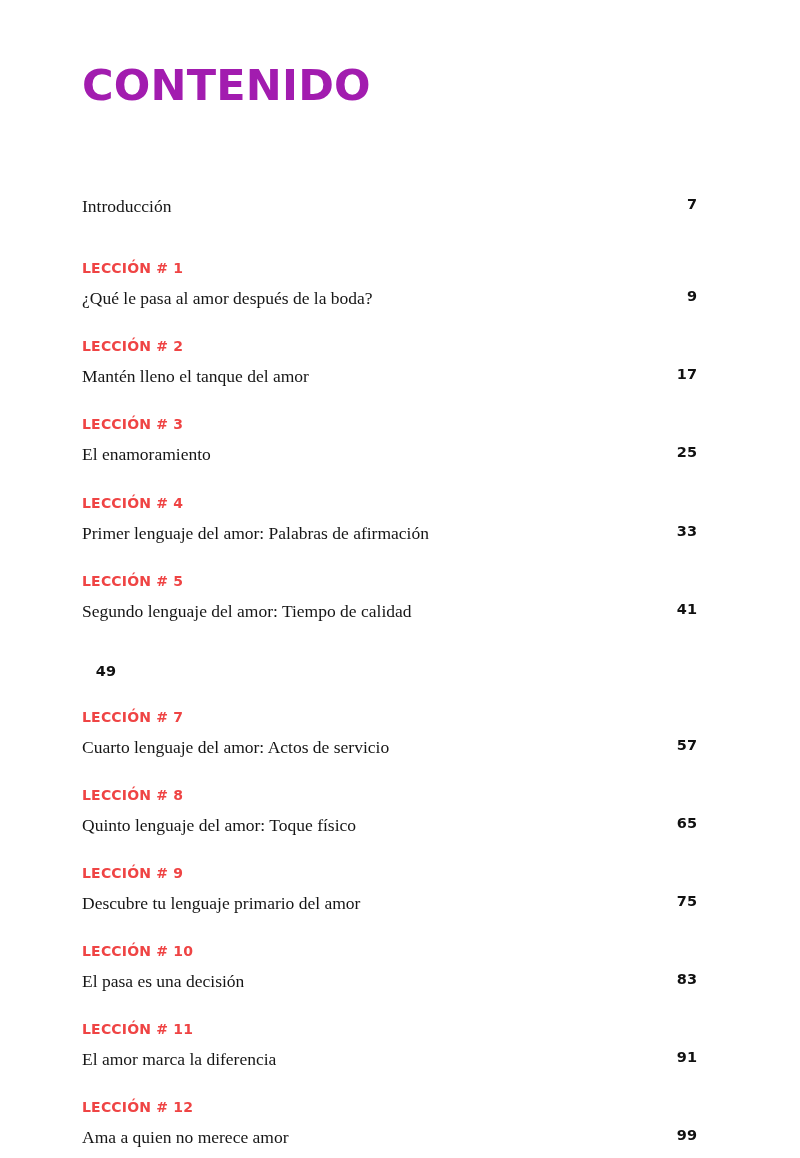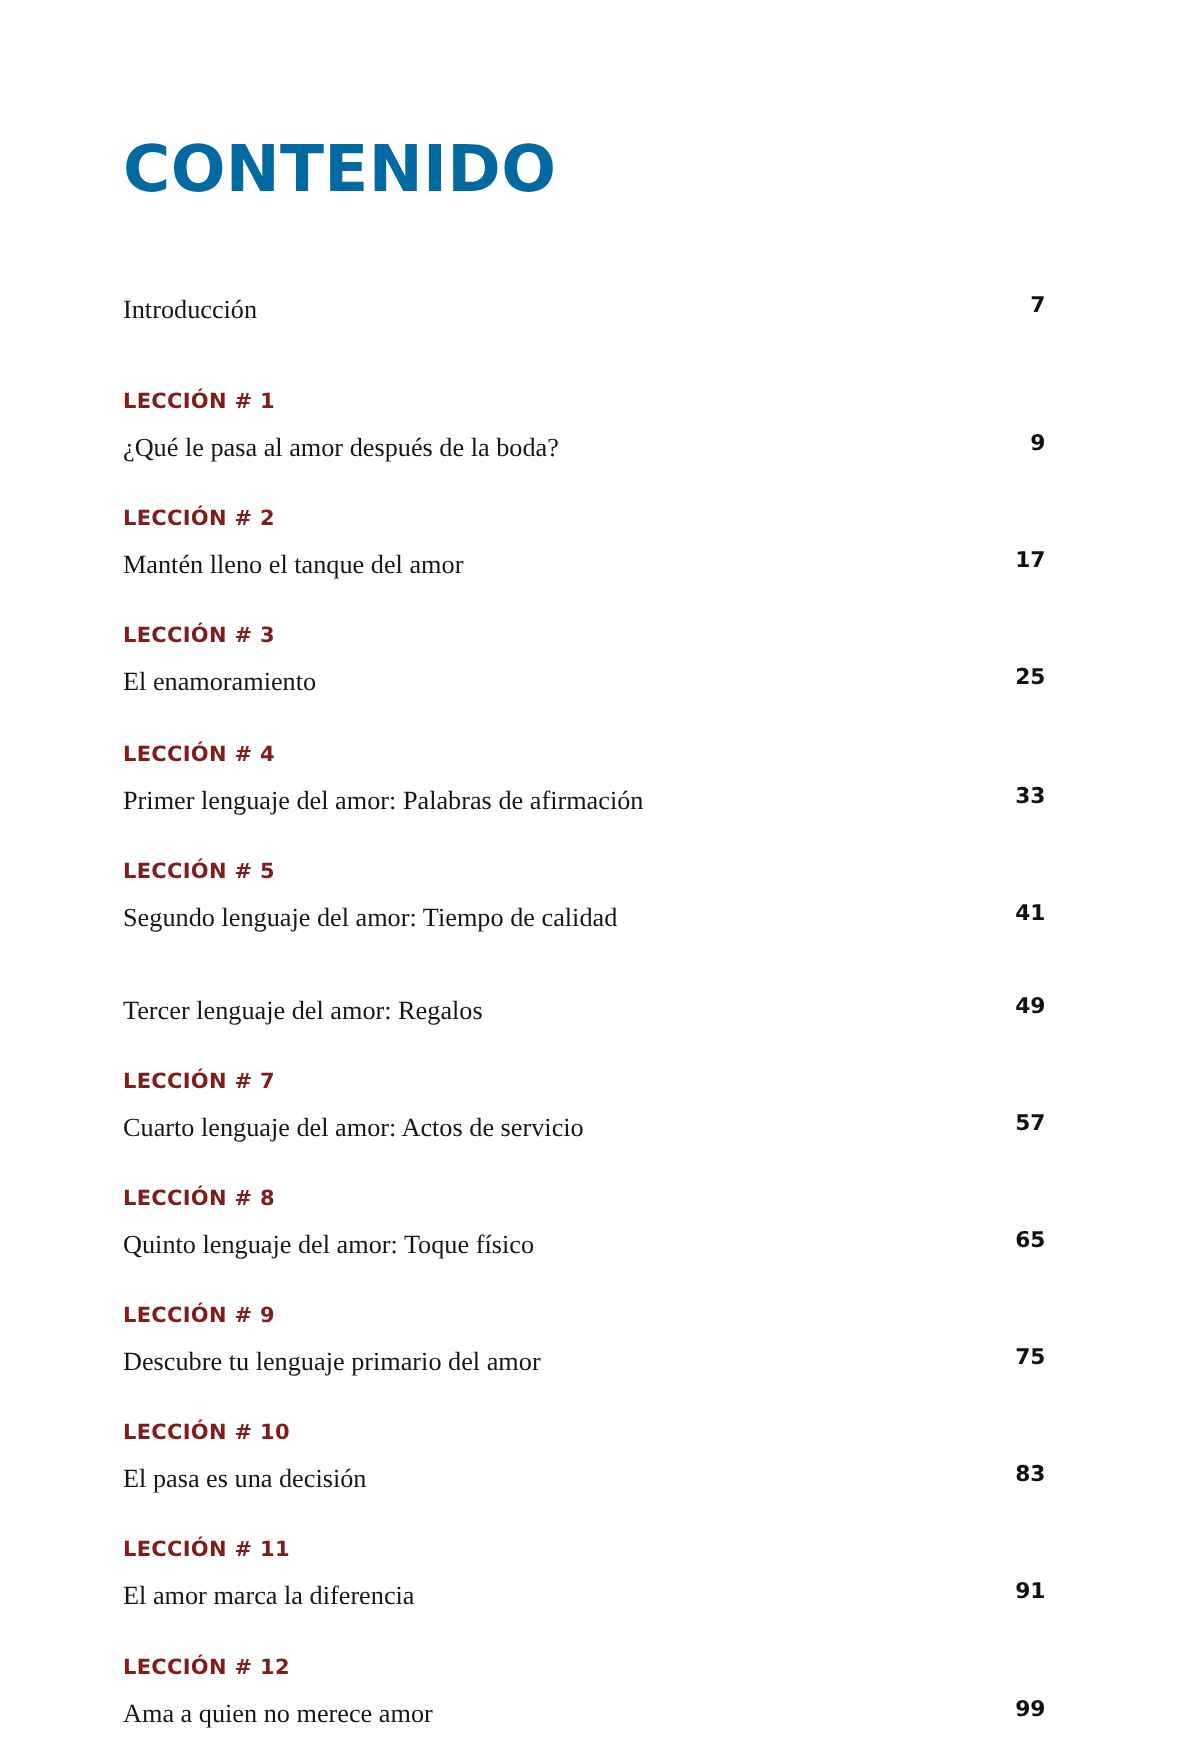--- a/index.html
+++ b/index.html
@@ -21,27 +21,27 @@
   .page {
     position: absolute;
     inset: 0;
     background: #ffffff;
     padding: 0;
   }
 
   .page-title {
     position: absolute;
     left: 82px;
-    top: 92px;
+    top: 64px;
     font-family: "DejaVu Sans", sans-serif;
     font-weight: 700;
     font-size: 43px;
     letter-spacing: 0.2px;
     line-height: 1;
-    color: #0369a1;
+    color: #a21caf;
     margin: 0;
     white-space: nowrap;
   }
 
   .toc {
     position: absolute;
     left: 82px;
     top: 196px;
     width: 615px;
   }
@@ -70,21 +70,21 @@
     text-align: right;
     min-width: 34px;
     white-space: nowrap;
   }
 
   .lesson-label {
     font-family: "DejaVu Sans", sans-serif;
     font-weight: 700;
     font-size: 14px;
     letter-spacing: 0.2px;
-    color: #7f1d1d;
+    color: #ef4444;
     white-space: nowrap;
   }
 
   
   .intro-block { margin-bottom: 0; }
   .lesson-block { margin-top: 0; }
   .lesson-block .lesson-label { margin-bottom: 0; }
 
   .sp-intro-to-first { height: 44px; }
   .sp-label-to-title { height: 12px; }
@@ -148,21 +148,20 @@
           <div class="sp-label-to-title"></div>
           <div class="toc-row">
             <span class="entry-title">Segundo lenguaje del amor: Tiempo de calidad</span>
             <span class="entry-page">41</span>
           </div>
           <div class="sp-title-to-label"></div>
         </div>
         <div class="lesson-block">
           <div class="sp-label-to-title"></div>
           <div class="toc-row">
-            <span class="entry-title">Tercer lenguaje del amor: Regalos</span>
             <span class="entry-page">49</span>
           </div>
           <div class="sp-title-to-label"></div>
         </div>
         <div class="lesson-block">
           <div class="lesson-label">LECCIÓN # 7</div>
           <div class="sp-label-to-title"></div>
           <div class="toc-row">
             <span class="entry-title">Cuarto lenguaje del amor: Actos de servicio</span>
             <span class="entry-page">57</span>

